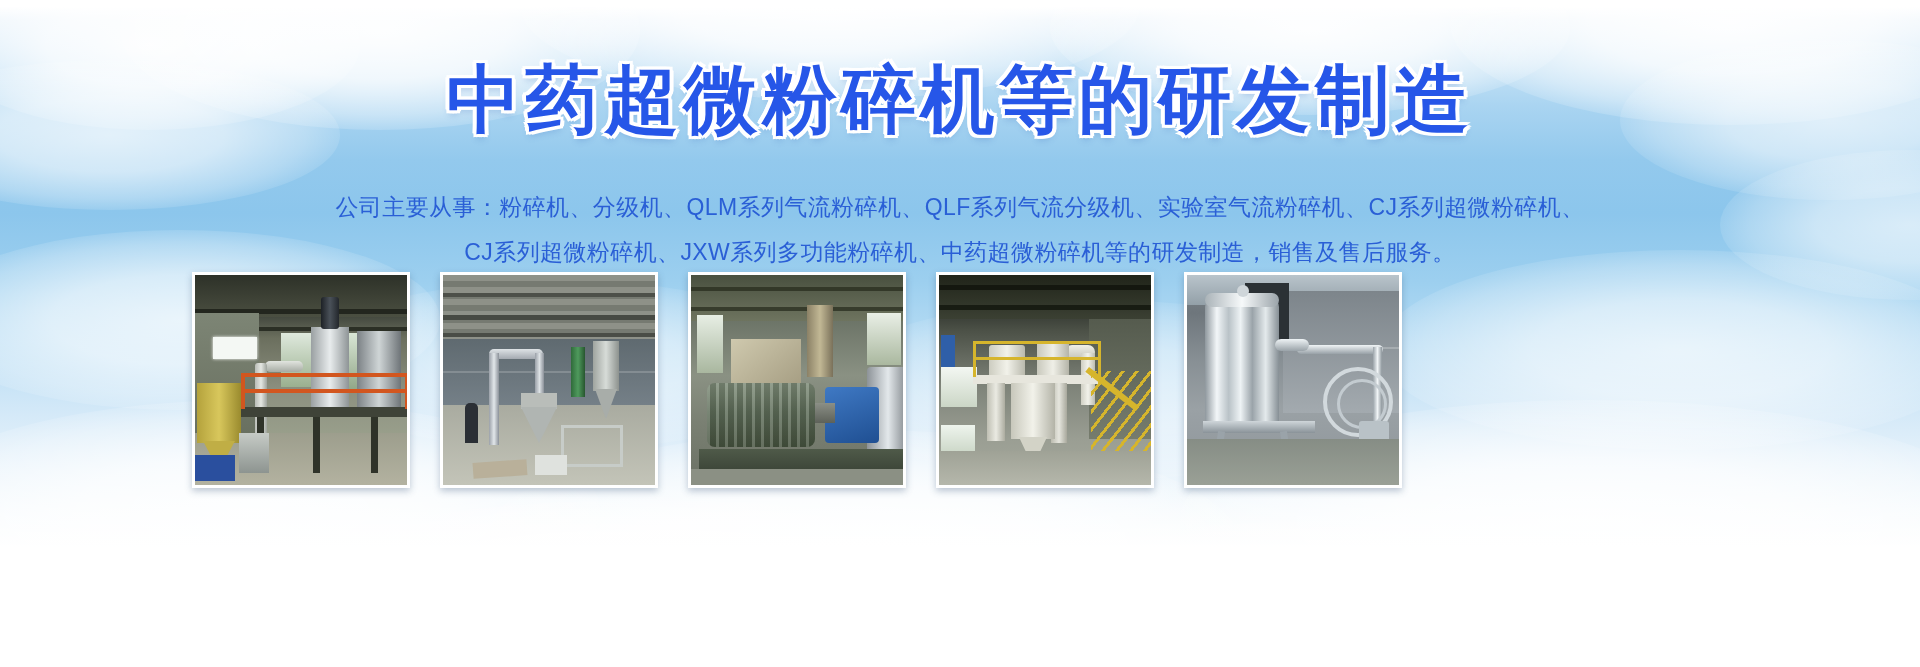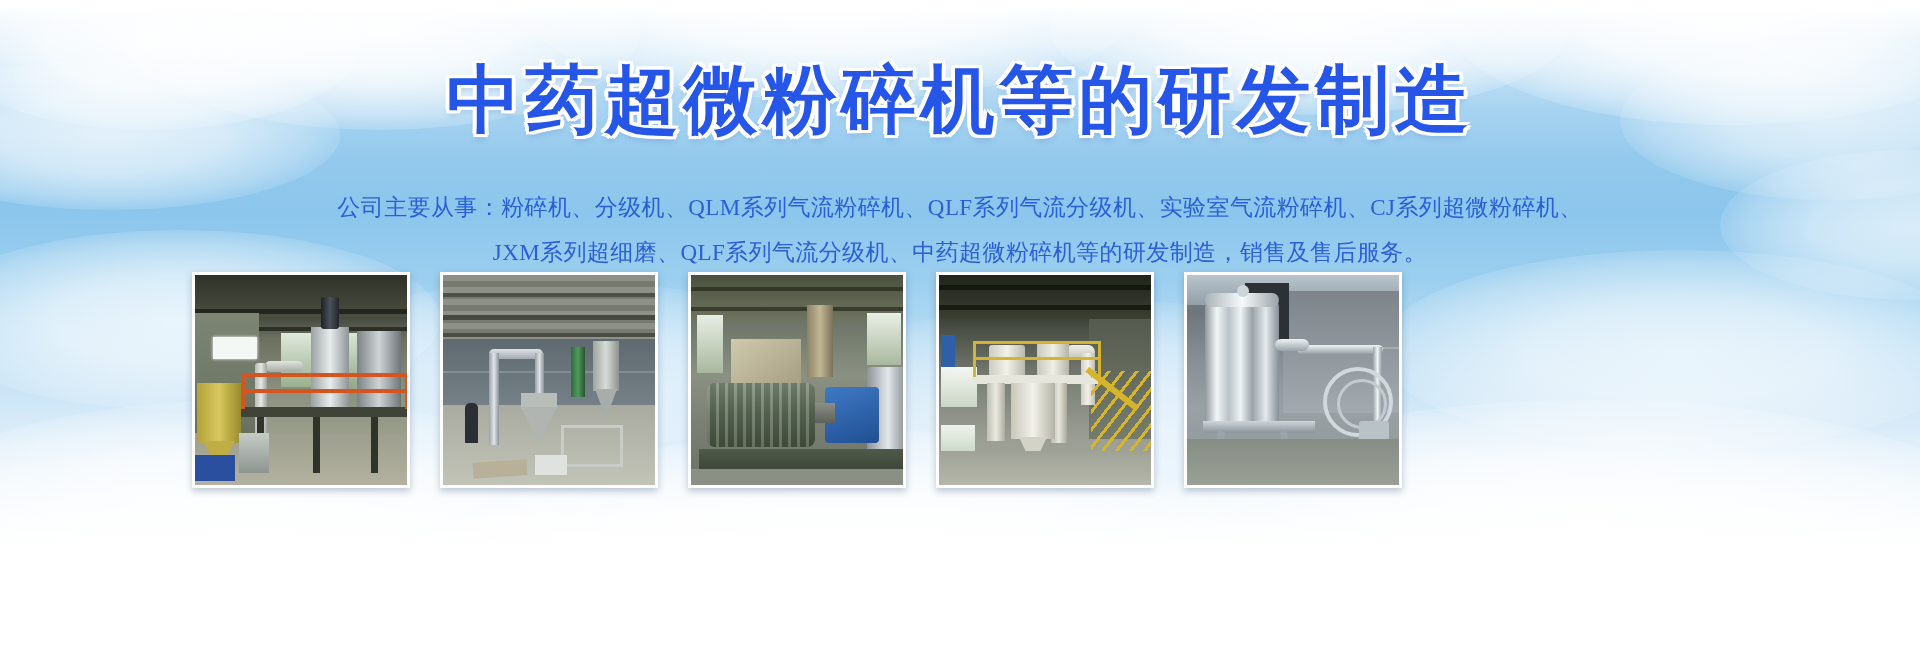--- a/index.html
+++ b/index.html
@@ -64,21 +64,21 @@
     text-shadow:
       -3px -3px 0 #ffffff,  3px -3px 0 #ffffff,
       -3px  3px 0 #ffffff,  3px  3px 0 #ffffff,
       -3px  0   0 #ffffff,  3px  0   0 #ffffff,
        0   -3px 0 #ffffff,  0    3px 0 #ffffff,
       -4px -1px 0 #ffffff,  4px  1px 0 #ffffff,
        0    5px 6px rgba(60,110,190,0.28);
   }
 
   .subtitle-line {
-    font-family:Liberation Serif, serif;
+    font-family:Liberation Sans, sans-serif;
     font-size:23px;
     font-weight:normal;
     color:#2a5fd6;
     letter-spacing:0.4px;
     line-height:1.0;
   }
   #subtitle-1 { margin-top:55px; }
   #subtitle-2 { margin-top:22px; }
 
   
@@ -250,21 +250,21 @@
     <span class="cloud" style="left:1180px; top:400px;  width:820px; height:240px; opacity:.92;"></span>
     <span class="cloud" style="left:200px;  top:500px;  width:900px; height:220px; opacity:.95;"></span>
     <span class="cloud" style="left:900px;  top:520px;  width:900px; height:220px; opacity:.95;"></span>
   </div>
 
   <div id="textwrap">
     <h1 id="company-title">中药超微粉碎机等的研发制造</h1>
 
     <p id="subtitle-1" class="subtitle-line">公司主要从事：粉碎机、分级机、QLM系列气流粉碎机、QLF系列气流分级机、实验室气流粉碎机、CJ系列超微粉碎机、</p>
 
-    <p id="subtitle-2" class="subtitle-line">JXM系列超细磨、QLF系列气流分级机、中药超微粉碎机等的研发制造，销售及售后服务。</p>
+    <p id="subtitle-2" class="subtitle-line">CJ系列超微粉碎机、JXW系列多功能粉碎机、中药超微粉碎机等的研发制造，销售及售后服务。</p>
   </div>
 
   <div id="photo-strip">
 
     <div class="photo-card">
       <div class="photo-inner p1">
         <span class="roof"></span>
           <span class="beam"></span>
           <span class="beam2"></span>
         <span class="wallL"></span>

